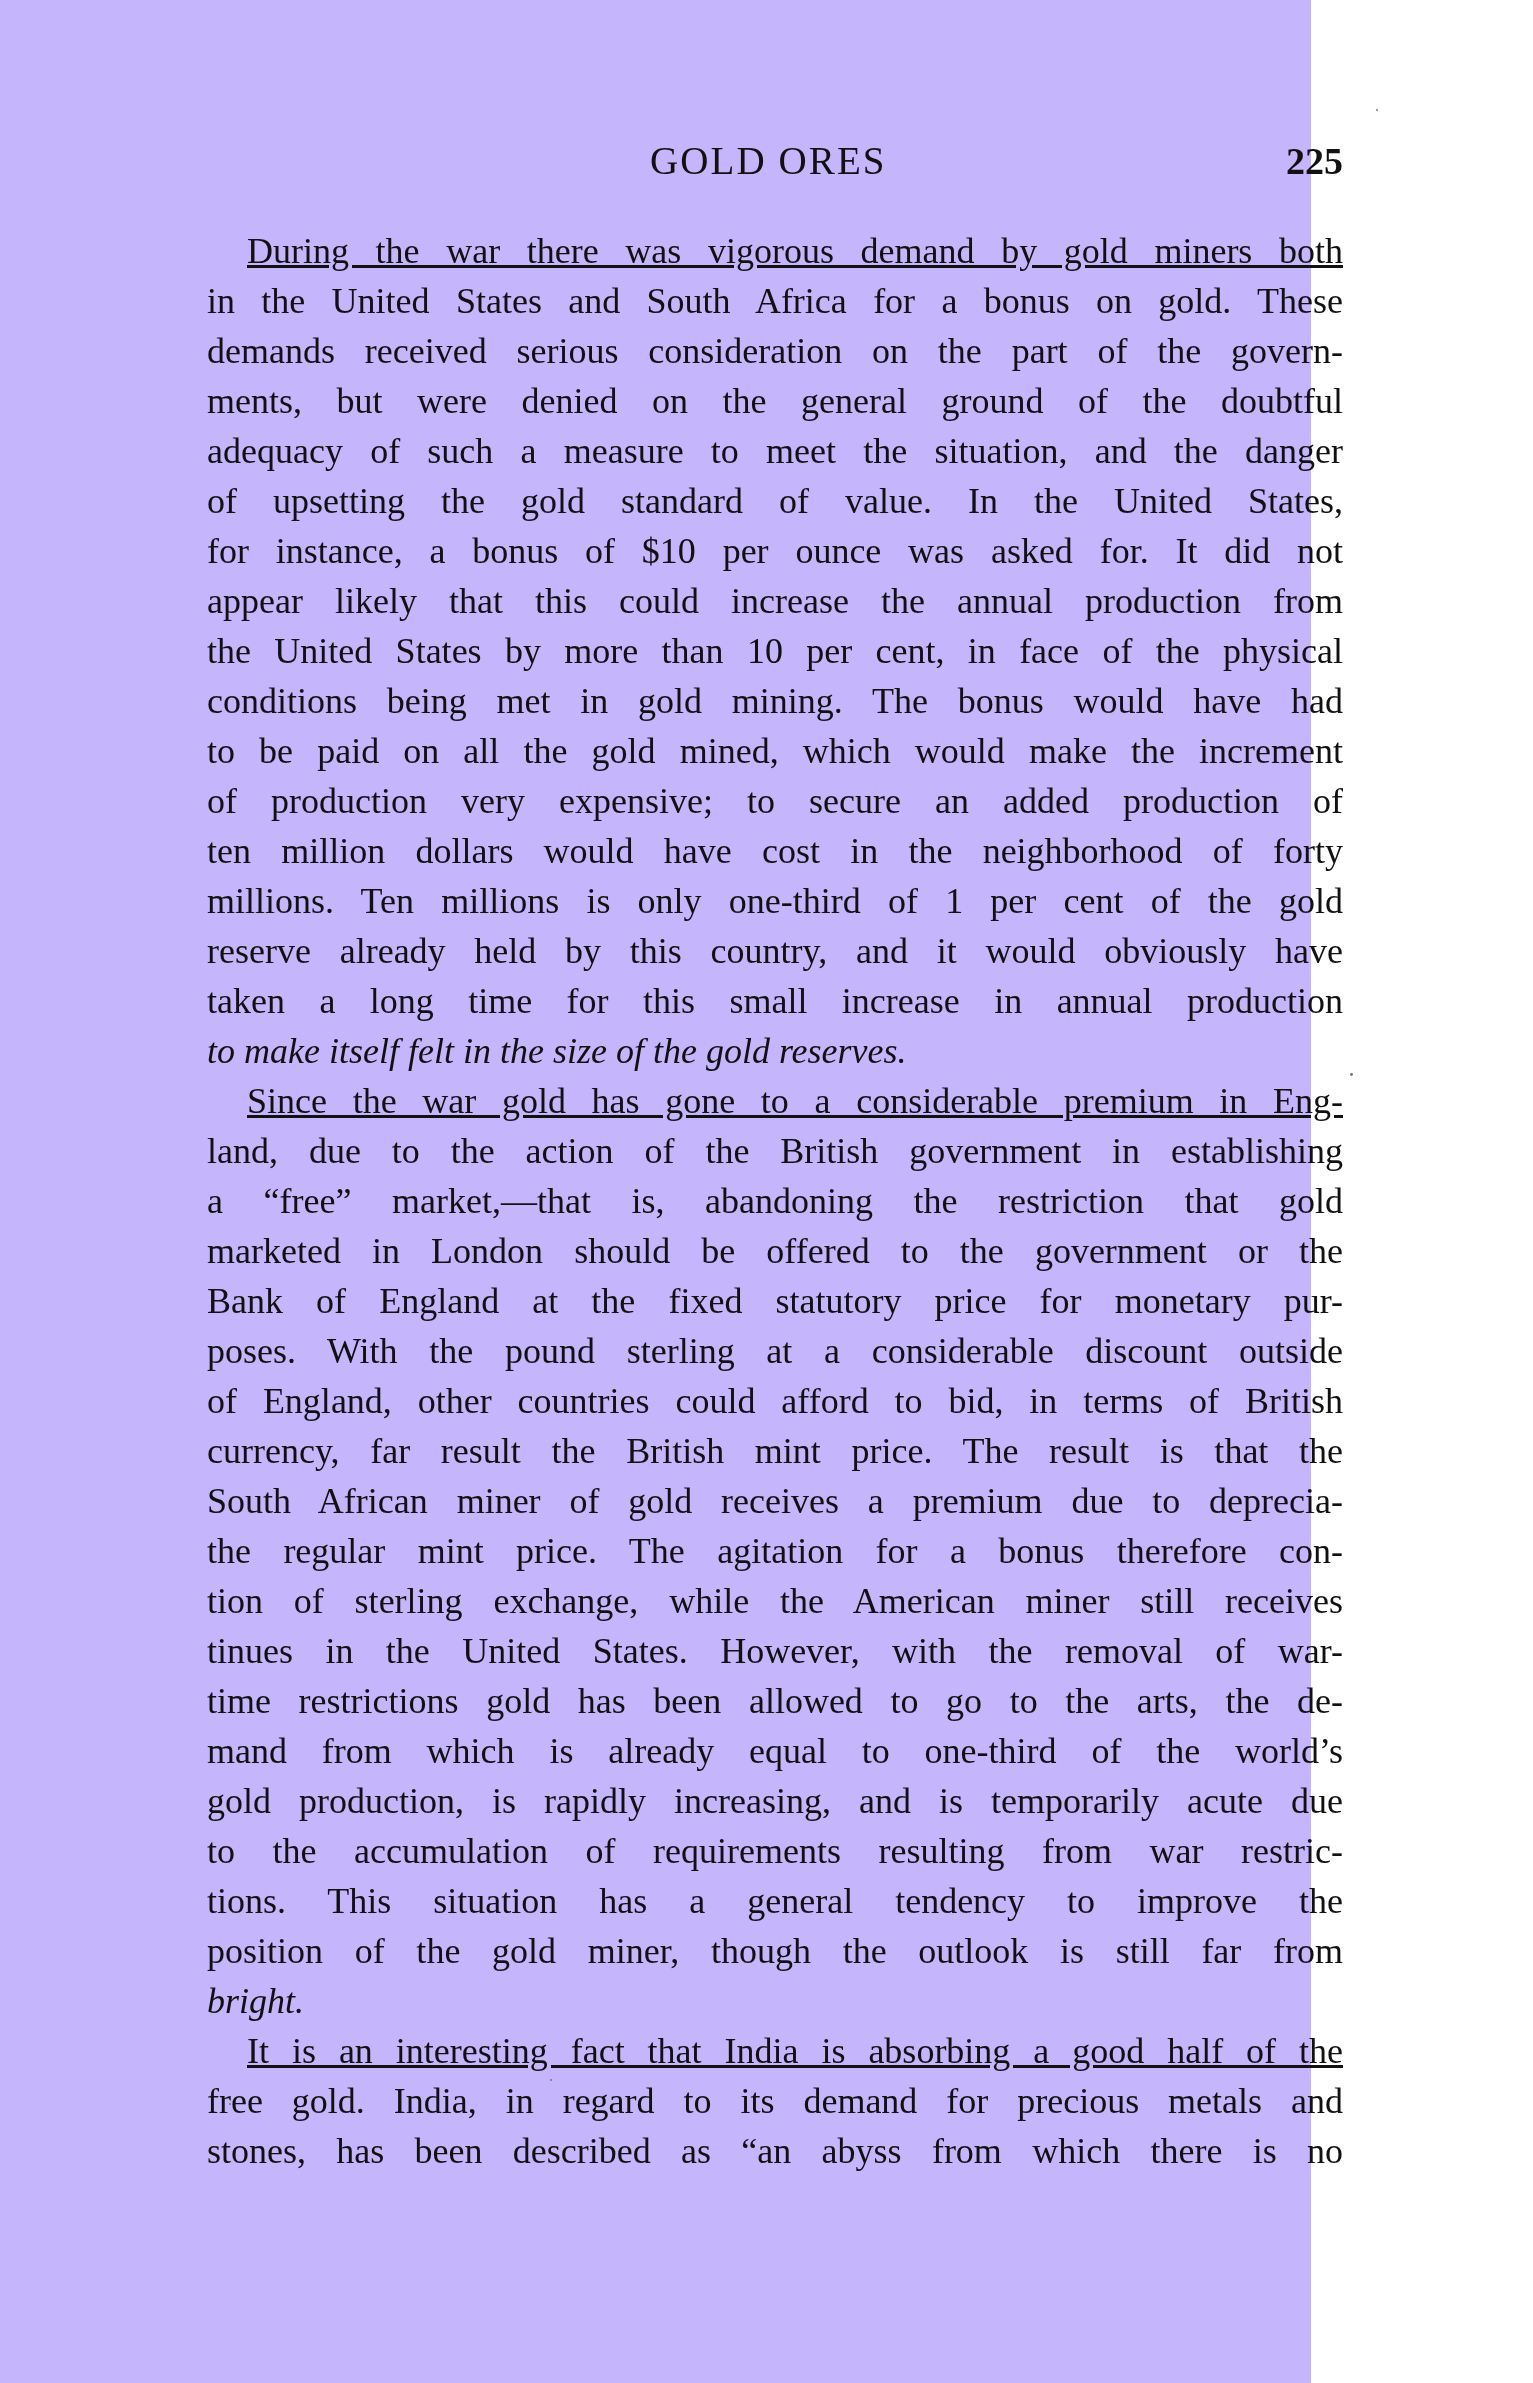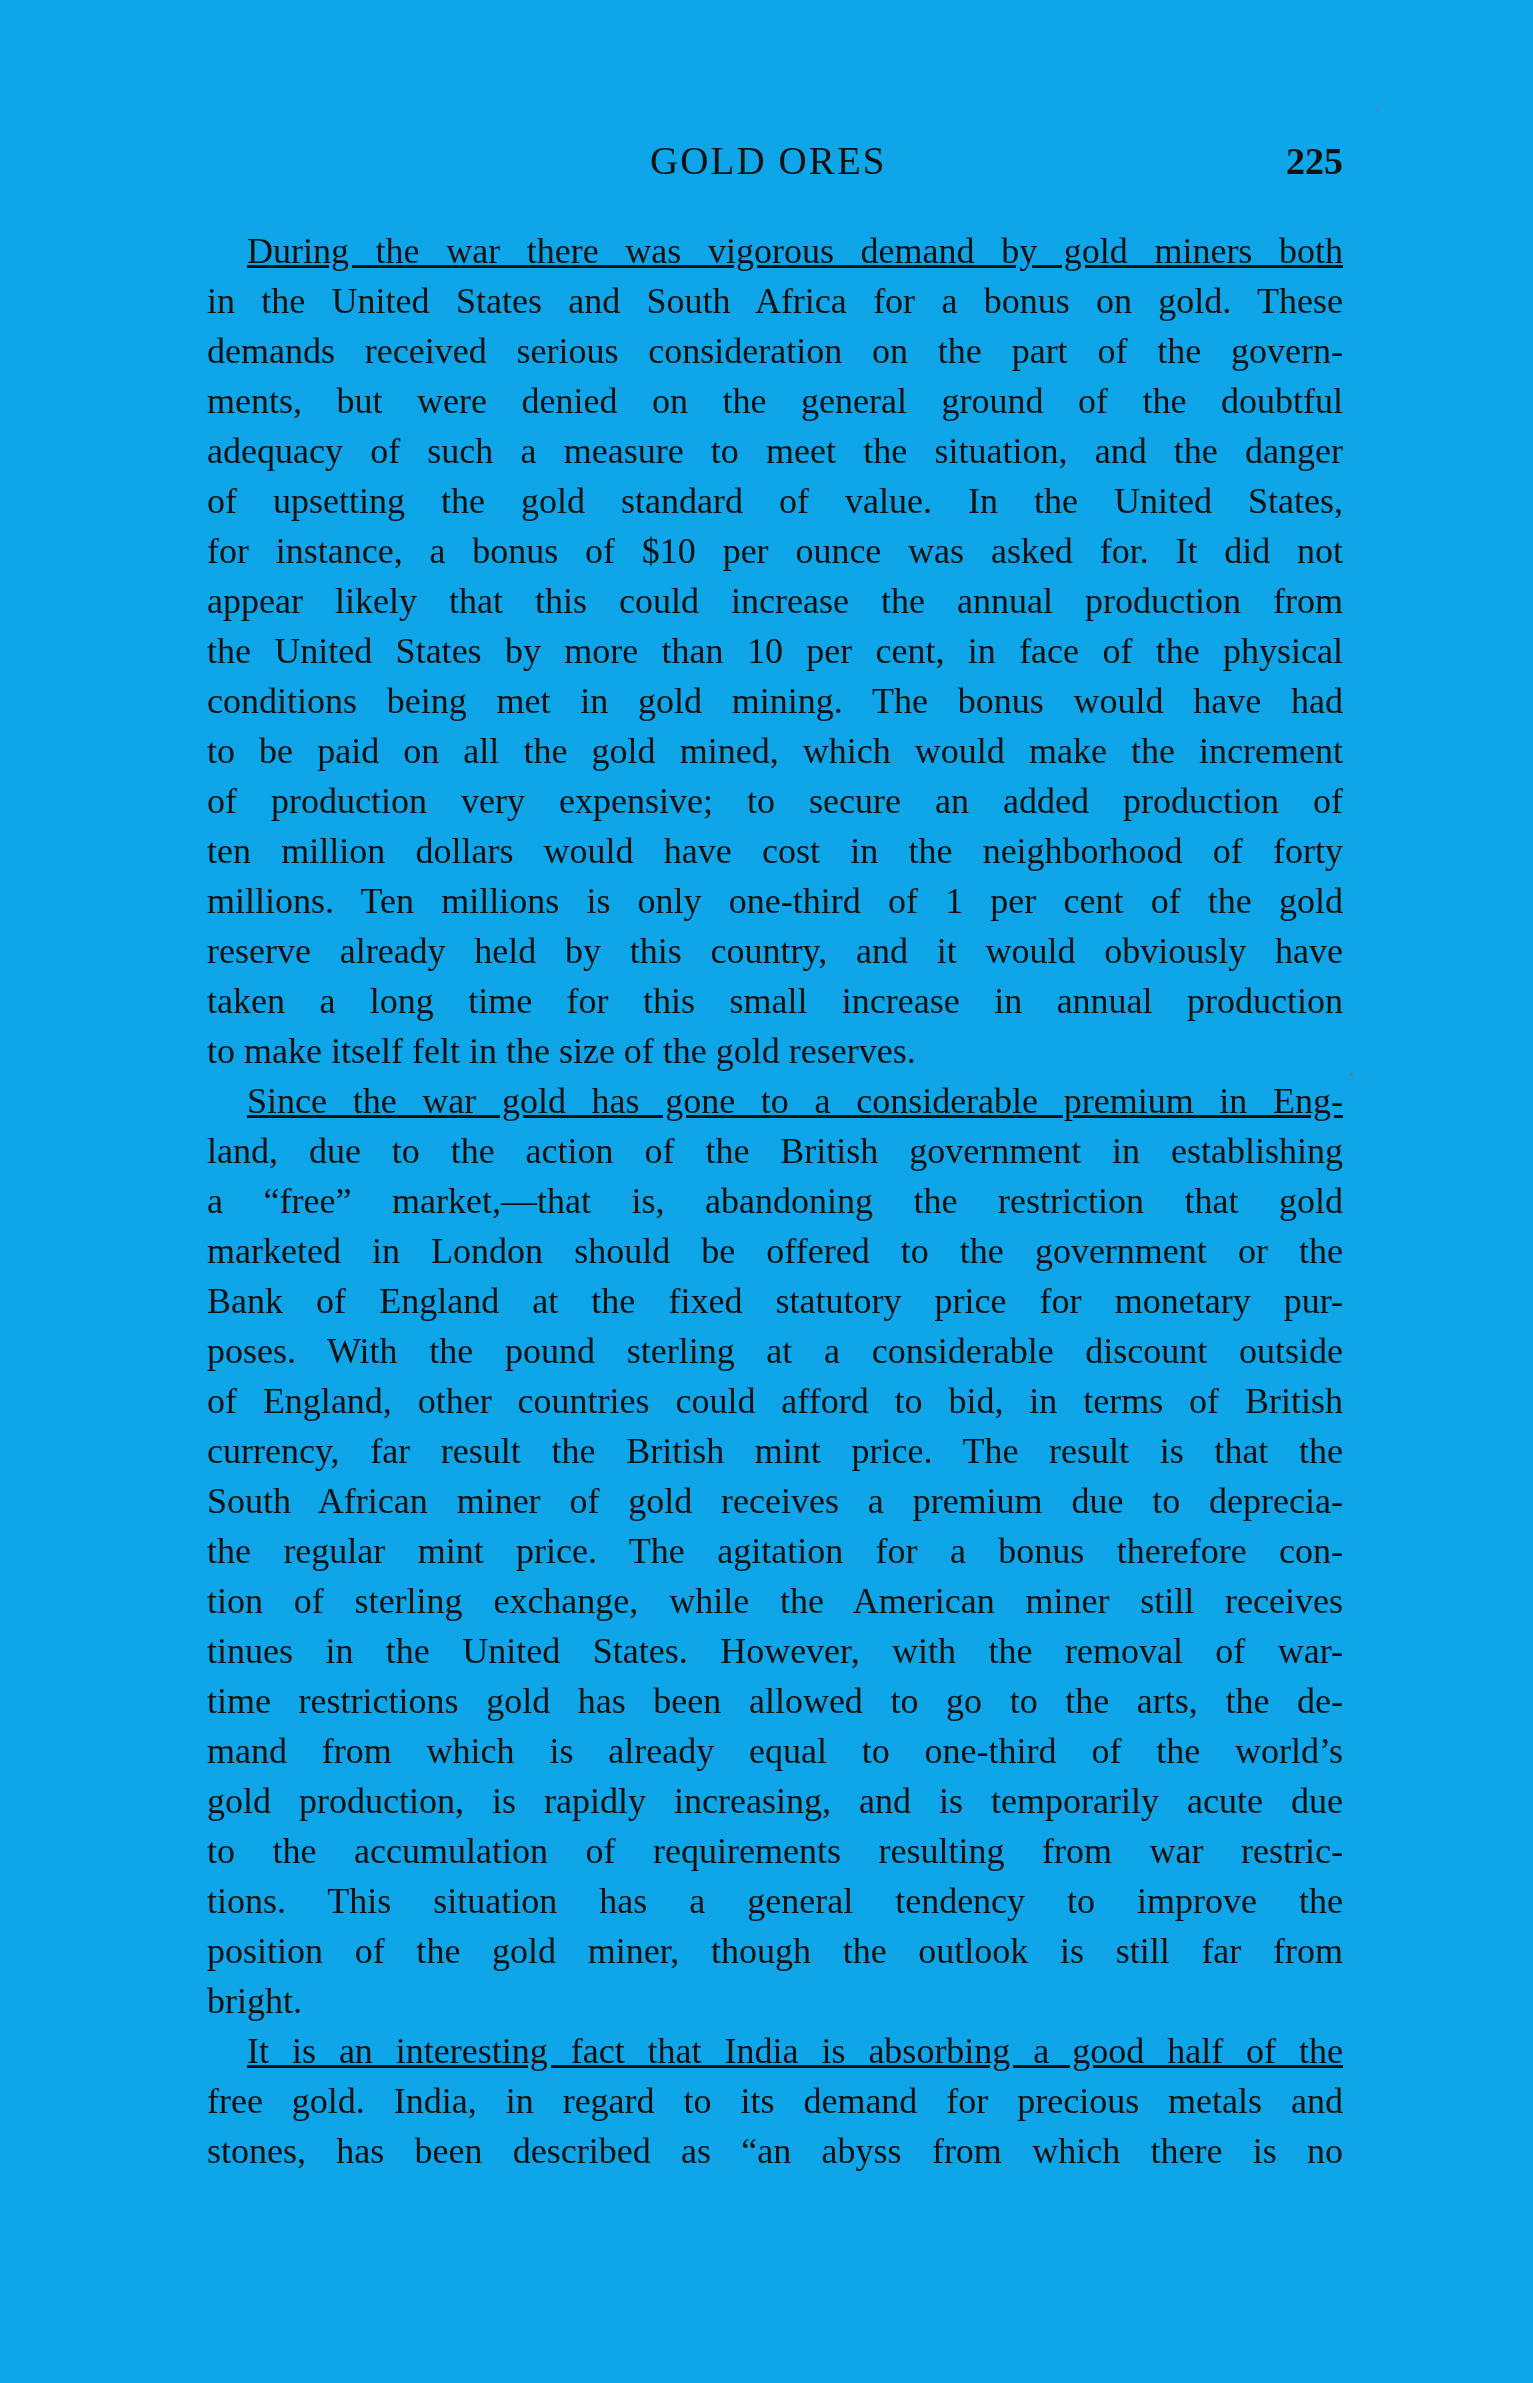--- a/index.html
+++ b/index.html
@@ -11,23 +11,23 @@
     width: 1533px;
     height: 2383px;
     position: relative;
     overflow: hidden;
     font-family: "Liberation Serif", "DejaVu Serif", serif;
     color: #111111;
   }
   .page {
     position: absolute;
     left: 0; top: 0;
-    width: 1533px;
+    width: 1311px;
     height: 2383px;
-    background: #0ea5e9;
+    background: #c4b5fd;
   }
   .running-head {
     position: absolute;
     top: 140px;
     left: 207px;
     width: 1136px;
     height: 42px;
   }
   .running-title {
     position: absolute;
@@ -59,20 +59,21 @@
     line-height: 50px;
     font-size: 36px;
     white-space: nowrap;
     text-align: justify;
     text-align-last: justify;
     overflow: visible;
   }
   .line.last {
     text-align: left;
     text-align-last: left;
+    font-style: italic;
   }
   .line.indent {
     padding-left: 40px;
     text-decoration: underline;
   }
   .speck {
     position: absolute;
     width: 2.9px;
     height: 2.9px;
     background: #777;

